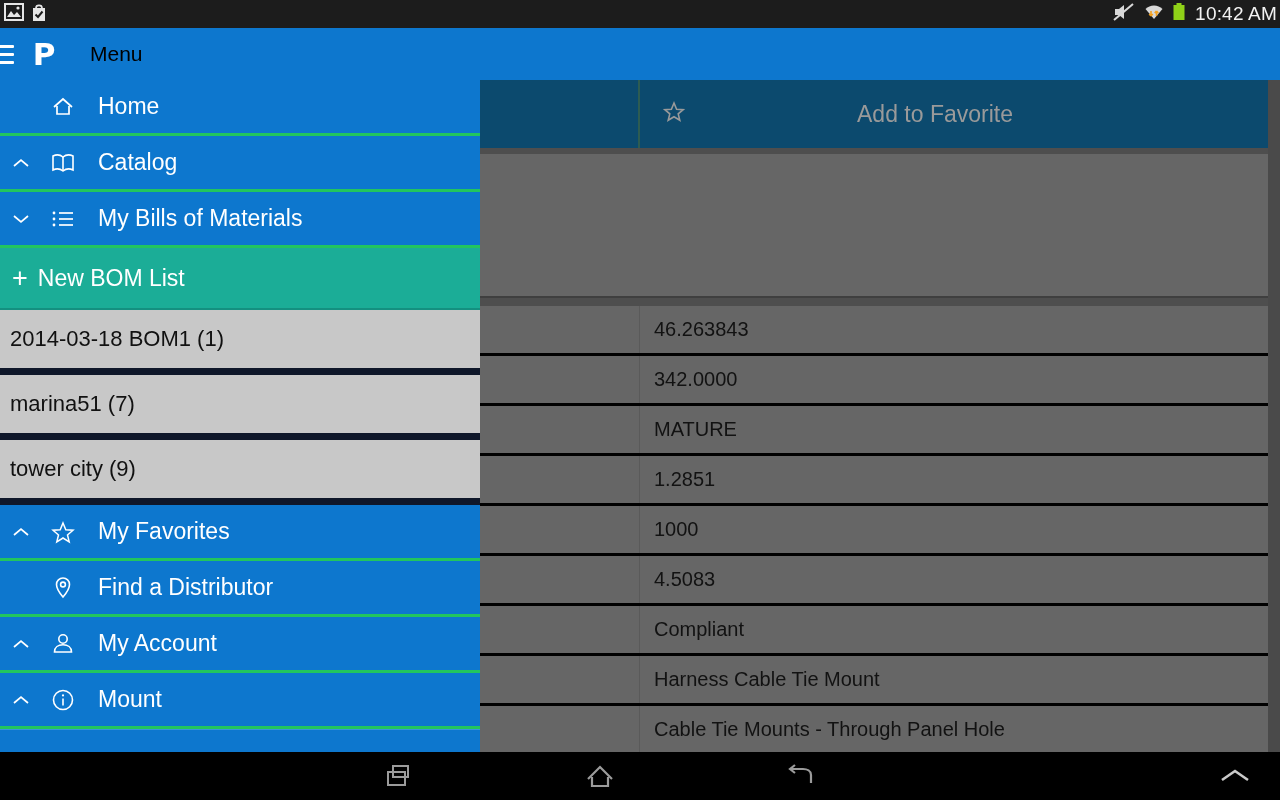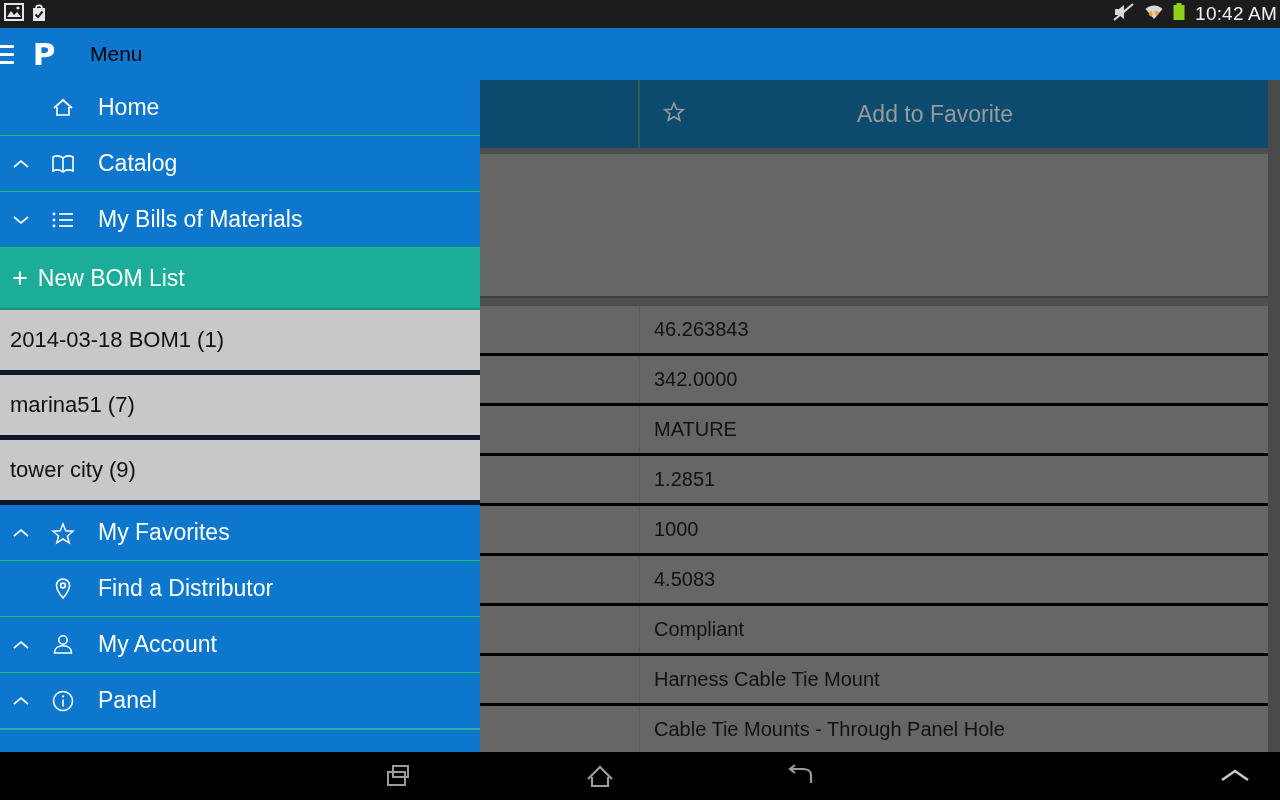--- a/index.html
+++ b/index.html
@@ -195,21 +195,21 @@
     position: absolute;
     left: 0; top: 80px;
     width: 480px; height: 672px;
     background: #0d77ce;
     overflow: hidden;
   }
   .nav-item {
     position: relative;
     height: 56px;
     box-sizing: border-box;
-    border-bottom: 1px solid #22c55e;
+    border-bottom: 3px solid #22c55e;
     display: flex;
     align-items: center;
     color: #ffffff;
     cursor: pointer;
   }
   .nav-chevron {
     width: 42px;
     display: flex;
     align-items: center;
     justify-content: center;
@@ -244,21 +244,21 @@
     line-height: 27px;
     padding-right: 10px;
   }
   .nav-new .nav-new-label {
     color: #ffffff;
     font-size: 23px;
   }
   .bom-item {
     height: 65px;
     background: #c8c8c8;
-    border-bottom: 5px solid #0f172a;
+    border-bottom: 7px solid #0f172a;
     display: flex;
     align-items: center;
     padding-left: 10px;
     box-sizing: border-box;
     color: #111111;
     font-size: 22px;
     cursor: pointer;
   }
   .drawer-filler {
     background: #0d77ce;
@@ -513,21 +513,21 @@
           <path d="M3 10 L10 4 L17 10" fill="none" stroke="#ffffff" stroke-width="1.7"></path>
         </svg>
       </span>
       <span class="nav-icon">
         <svg width="26" height="26" viewBox="0 0 26 26">
           <circle cx="13" cy="13" r="9.5" fill="none" stroke="#ffffff" stroke-width="1.6"></circle>
           <circle cx="13" cy="8.4" r="1.1" fill="#ffffff"></circle>
           <line x1="13" y1="11.5" x2="13" y2="18.5" stroke="#ffffff" stroke-width="1.6"></line>
         </svg>
       </span>
-      <span class="nav-label">Panel</span>
+      <span class="nav-label">Mount</span>
     </div>
 
     <div class="drawer-filler"></div>
   </div>
 
   <div class="navbar">
     <div class="nav-btn nav-recents">
       <svg width="30" height="26" viewBox="0 0 30 26">
         <rect x="8" y="3" width="15" height="11" fill="none" stroke="#9b9b9b" stroke-width="2"></rect>
         <rect x="3" y="9" width="17" height="13" fill="none" stroke="#9b9b9b" stroke-width="2"></rect>

